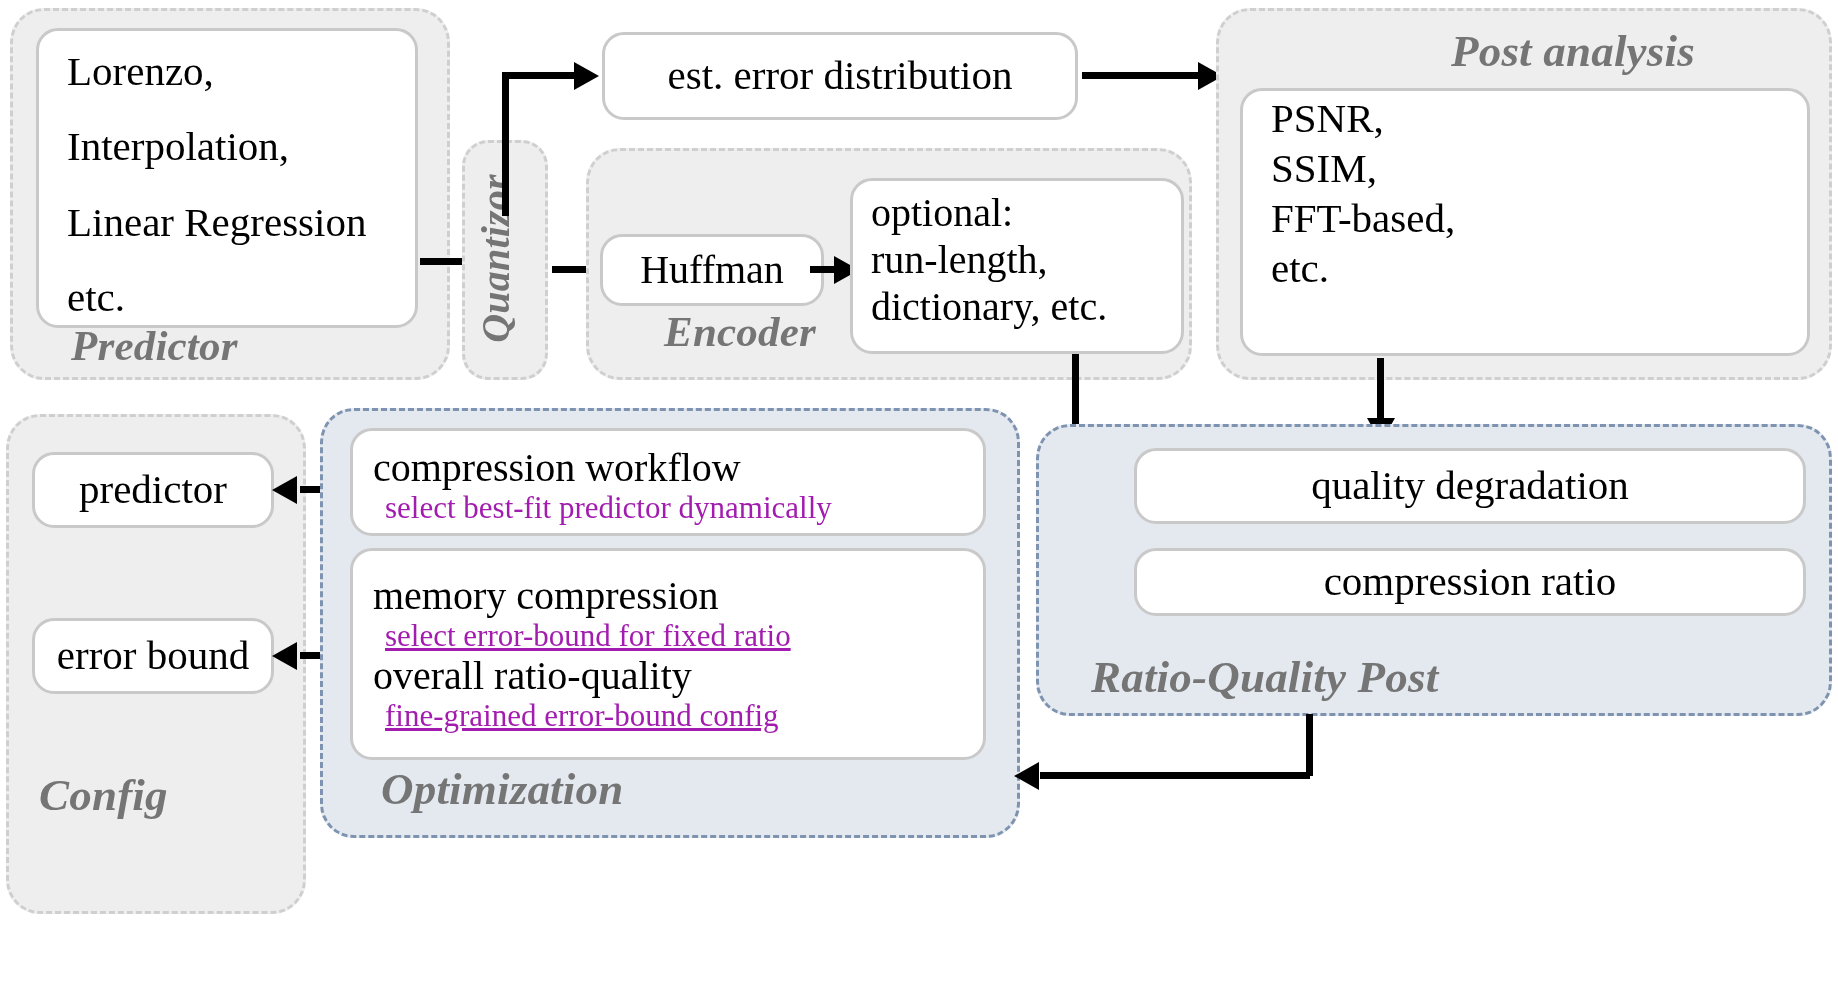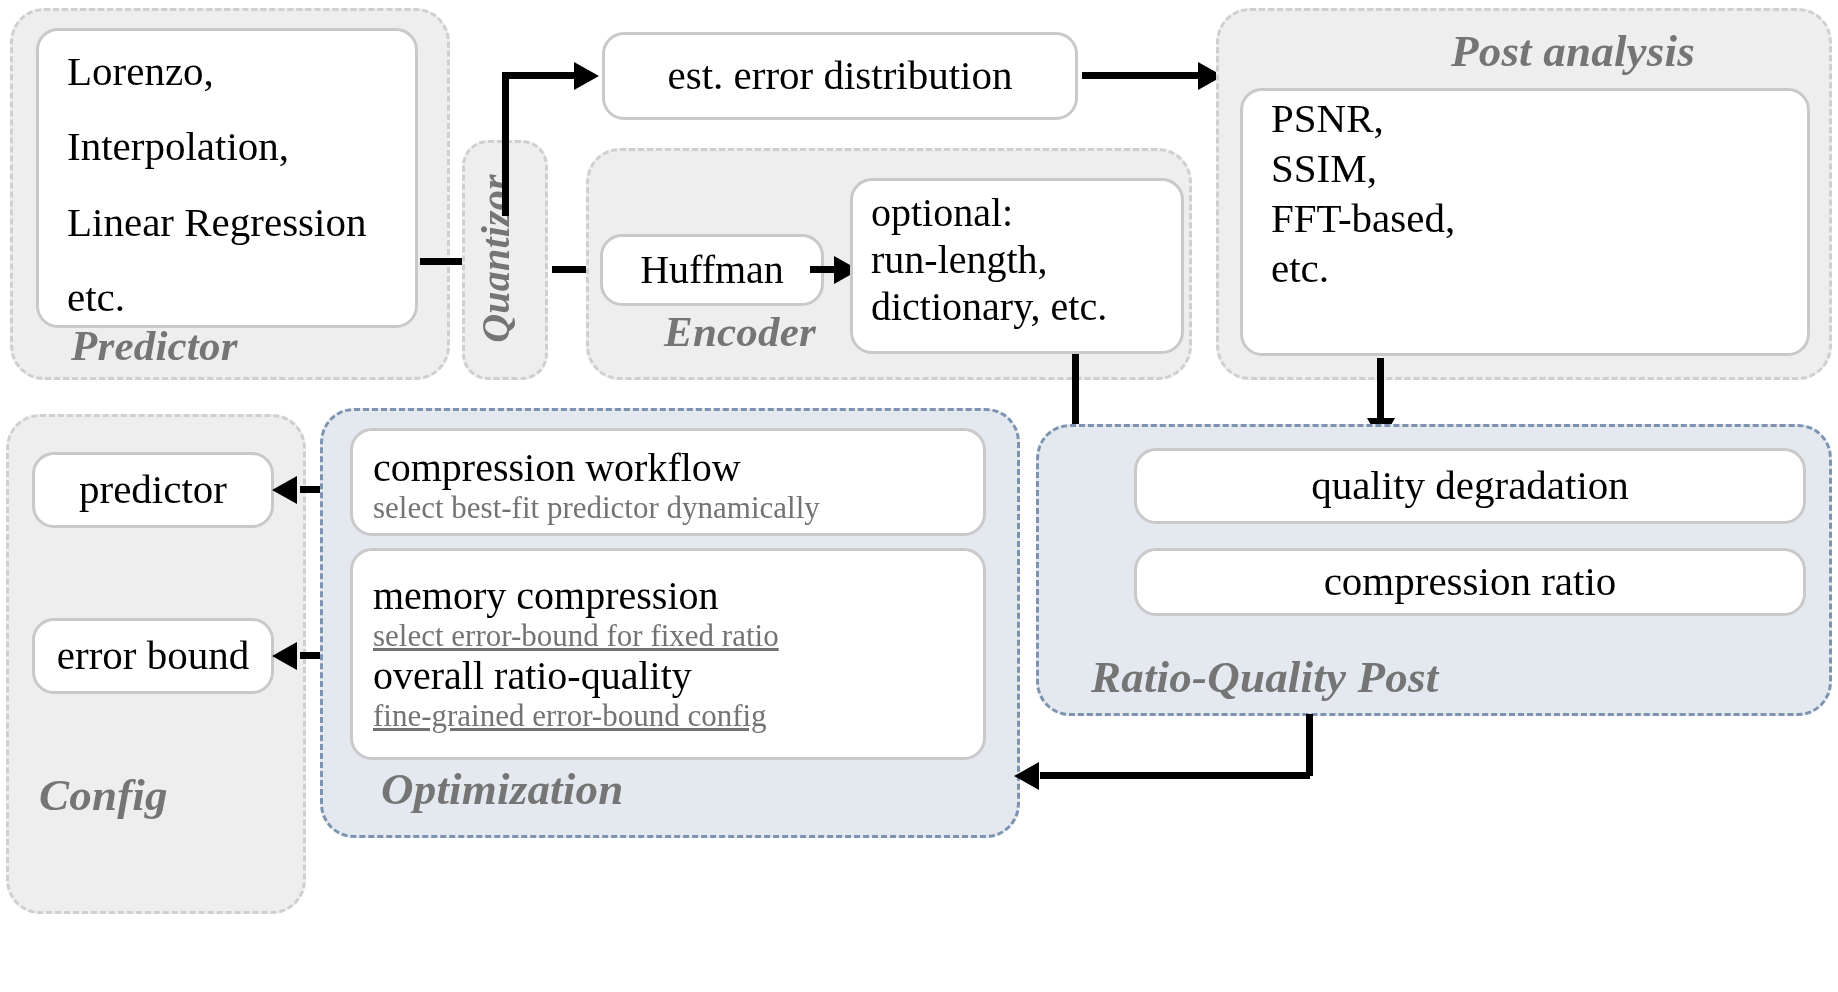--- a/index.html
+++ b/index.html
@@ -40,23 +40,24 @@
     display: flex;
     flex-direction: column;
     justify-content: center;
   }
   .box .line {
     color: #000000;
     white-space: nowrap;
     line-height: 1.12;
   }
   .box .sub {
-    color: #737373;
+    color: #a21caf;
     white-space: nowrap;
     line-height: 1.12;
+    margin-left: 12px;
   }
 
   
   .hline, .vline {
     position: absolute;
     background: #000000;
   }
   .hline { height: 7px; }
   .vline { width: 7px; }
   .arrowhead { position: absolute; width: 0; height: 0; }

